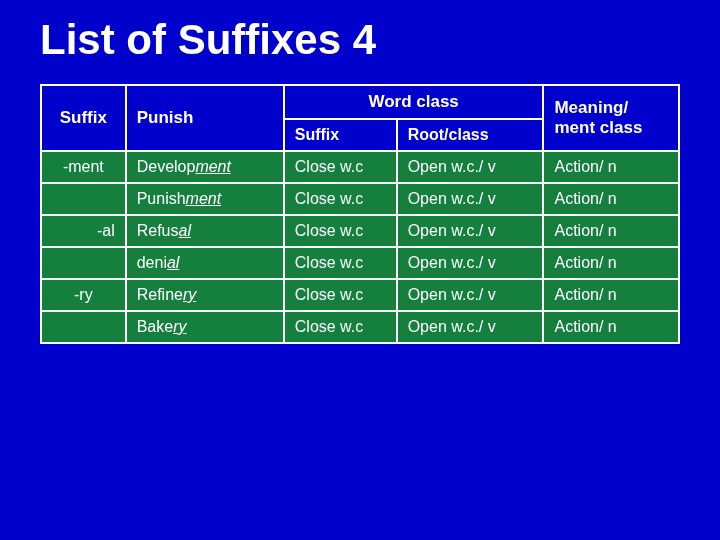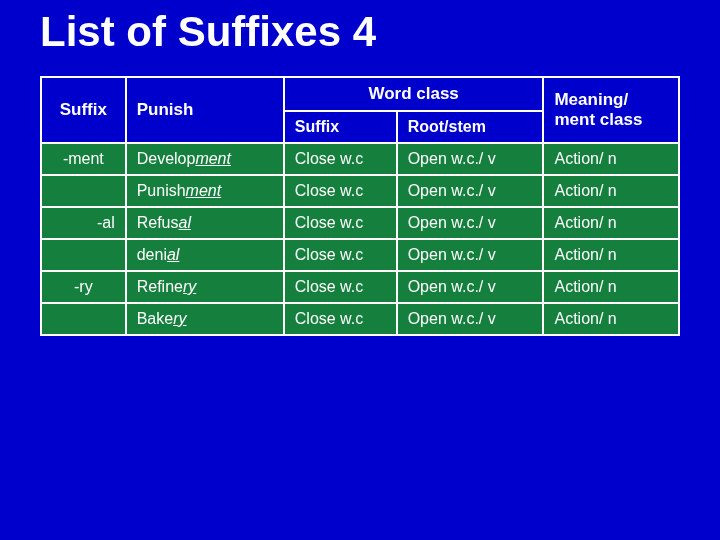--- a/index.html
+++ b/index.html
@@ -13,21 +13,21 @@
       height: 540px;
       background-color: #0000cc;
       font-family: Arial, sans-serif;
       overflow: hidden;
     }
 
     .page-container {
       width: 720px;
       height: 540px;
       background-color: #0000cc;
-      padding: 8px 40px;
+      padding: 16px 40px;
     }
 
     .page-title {
       color: #ffffff;
       font-size: 42px;
       font-weight: bold;
       margin-bottom: 20px;
       font-family: Arial, sans-serif;
     }
 
@@ -106,21 +106,21 @@
     <table>
       <thead>
         <tr class="header-row-1">
           <th class="suffix-col" rowspan="2">Suffix</th>
           <th class="example-col" rowspan="2">Punish</th>
           <th colspan="2" style="text-align:center;">Word class</th>
           <th class="meaning-col" rowspan="2">Meaning/ ment class</th>
         </tr>
         <tr class="header-row-2">
           <th class="wordclass-suffix-col">Suffix</th>
-          <th class="rootstem-col">Root/stem</th>
+          <th class="rootstem-col">Root/class</th>
         </tr>
       </thead>
       <tbody id="table-body">
       <tr>
             <td class="suffix-col" style="text-align: center;">-ment</td>
             <td class="example-col">Develop<span class="italic">ment</span></td>
             <td class="wordclass-suffix-col">Close w.c</td>
             <td class="rootstem-col">Open w.c./ v</td>
             <td class="meaning-col">Action/ n</td>
           </tr>

